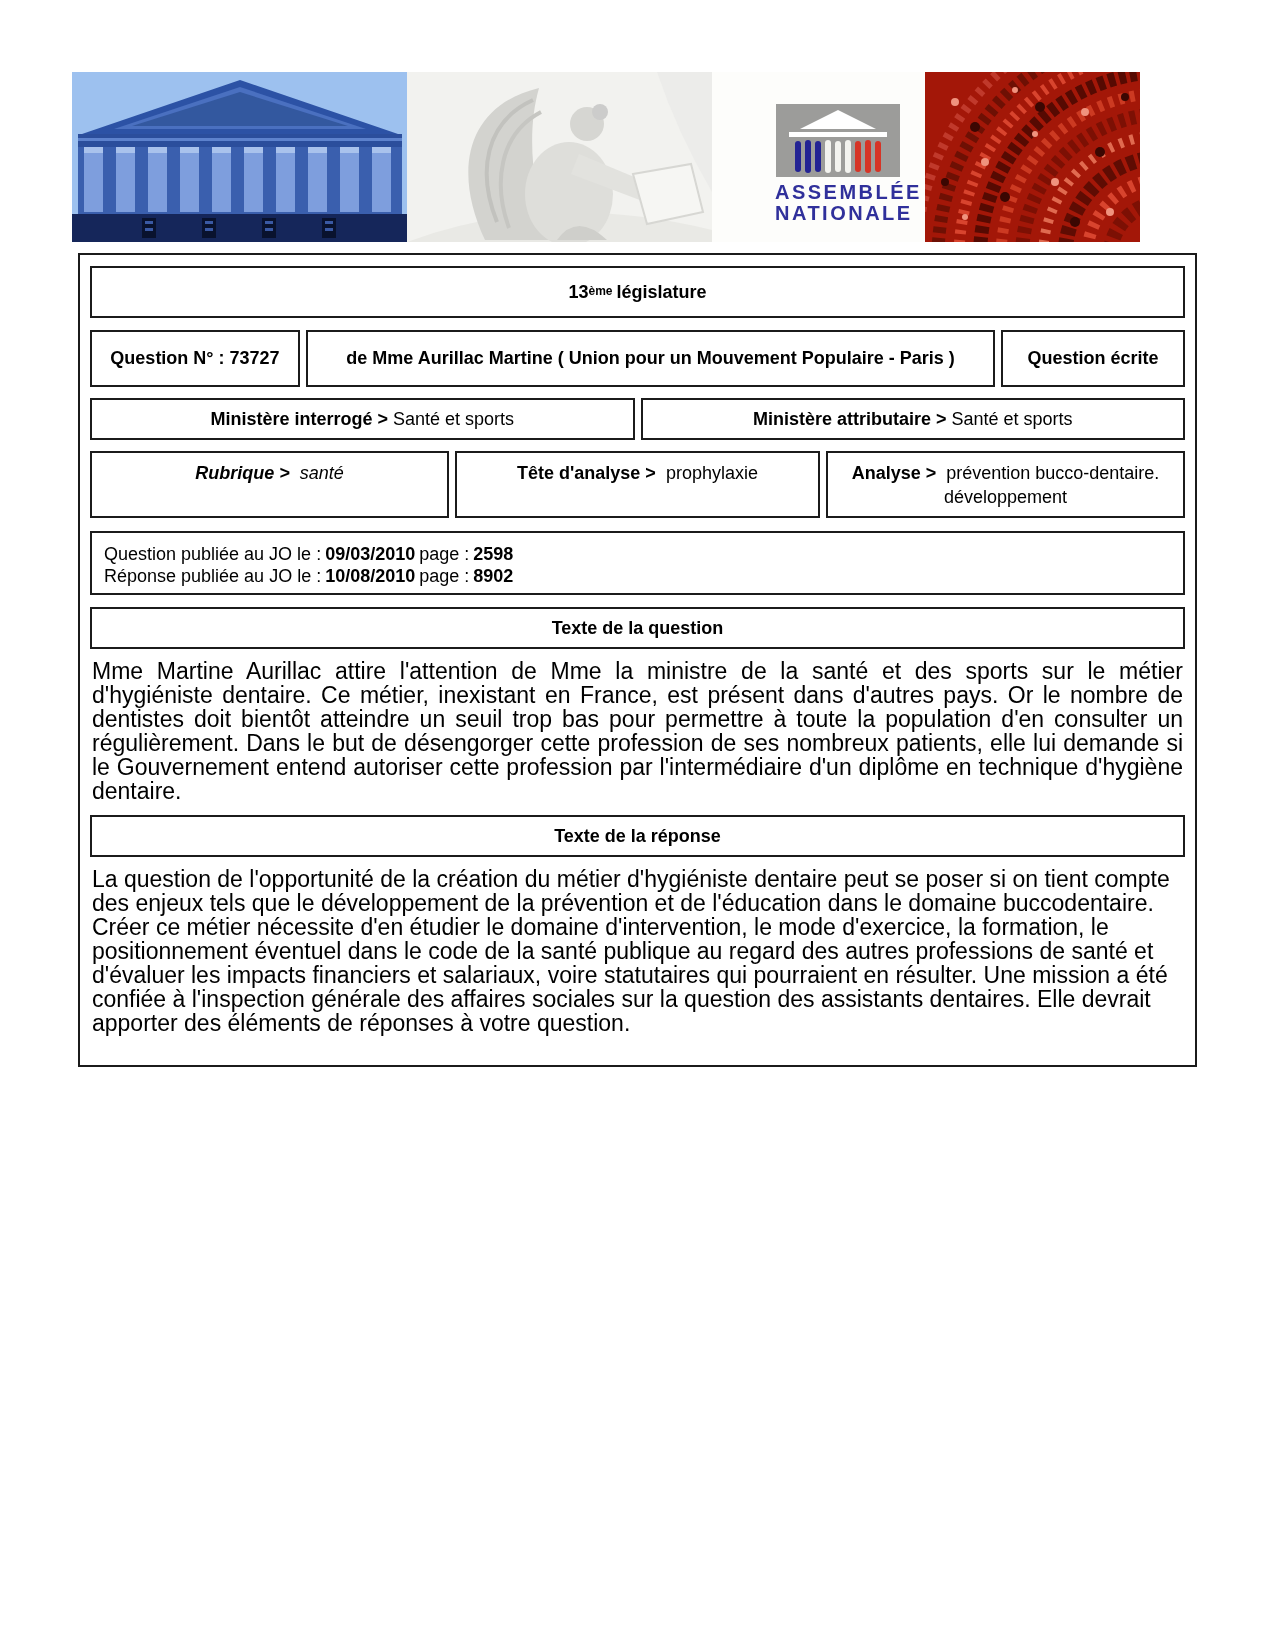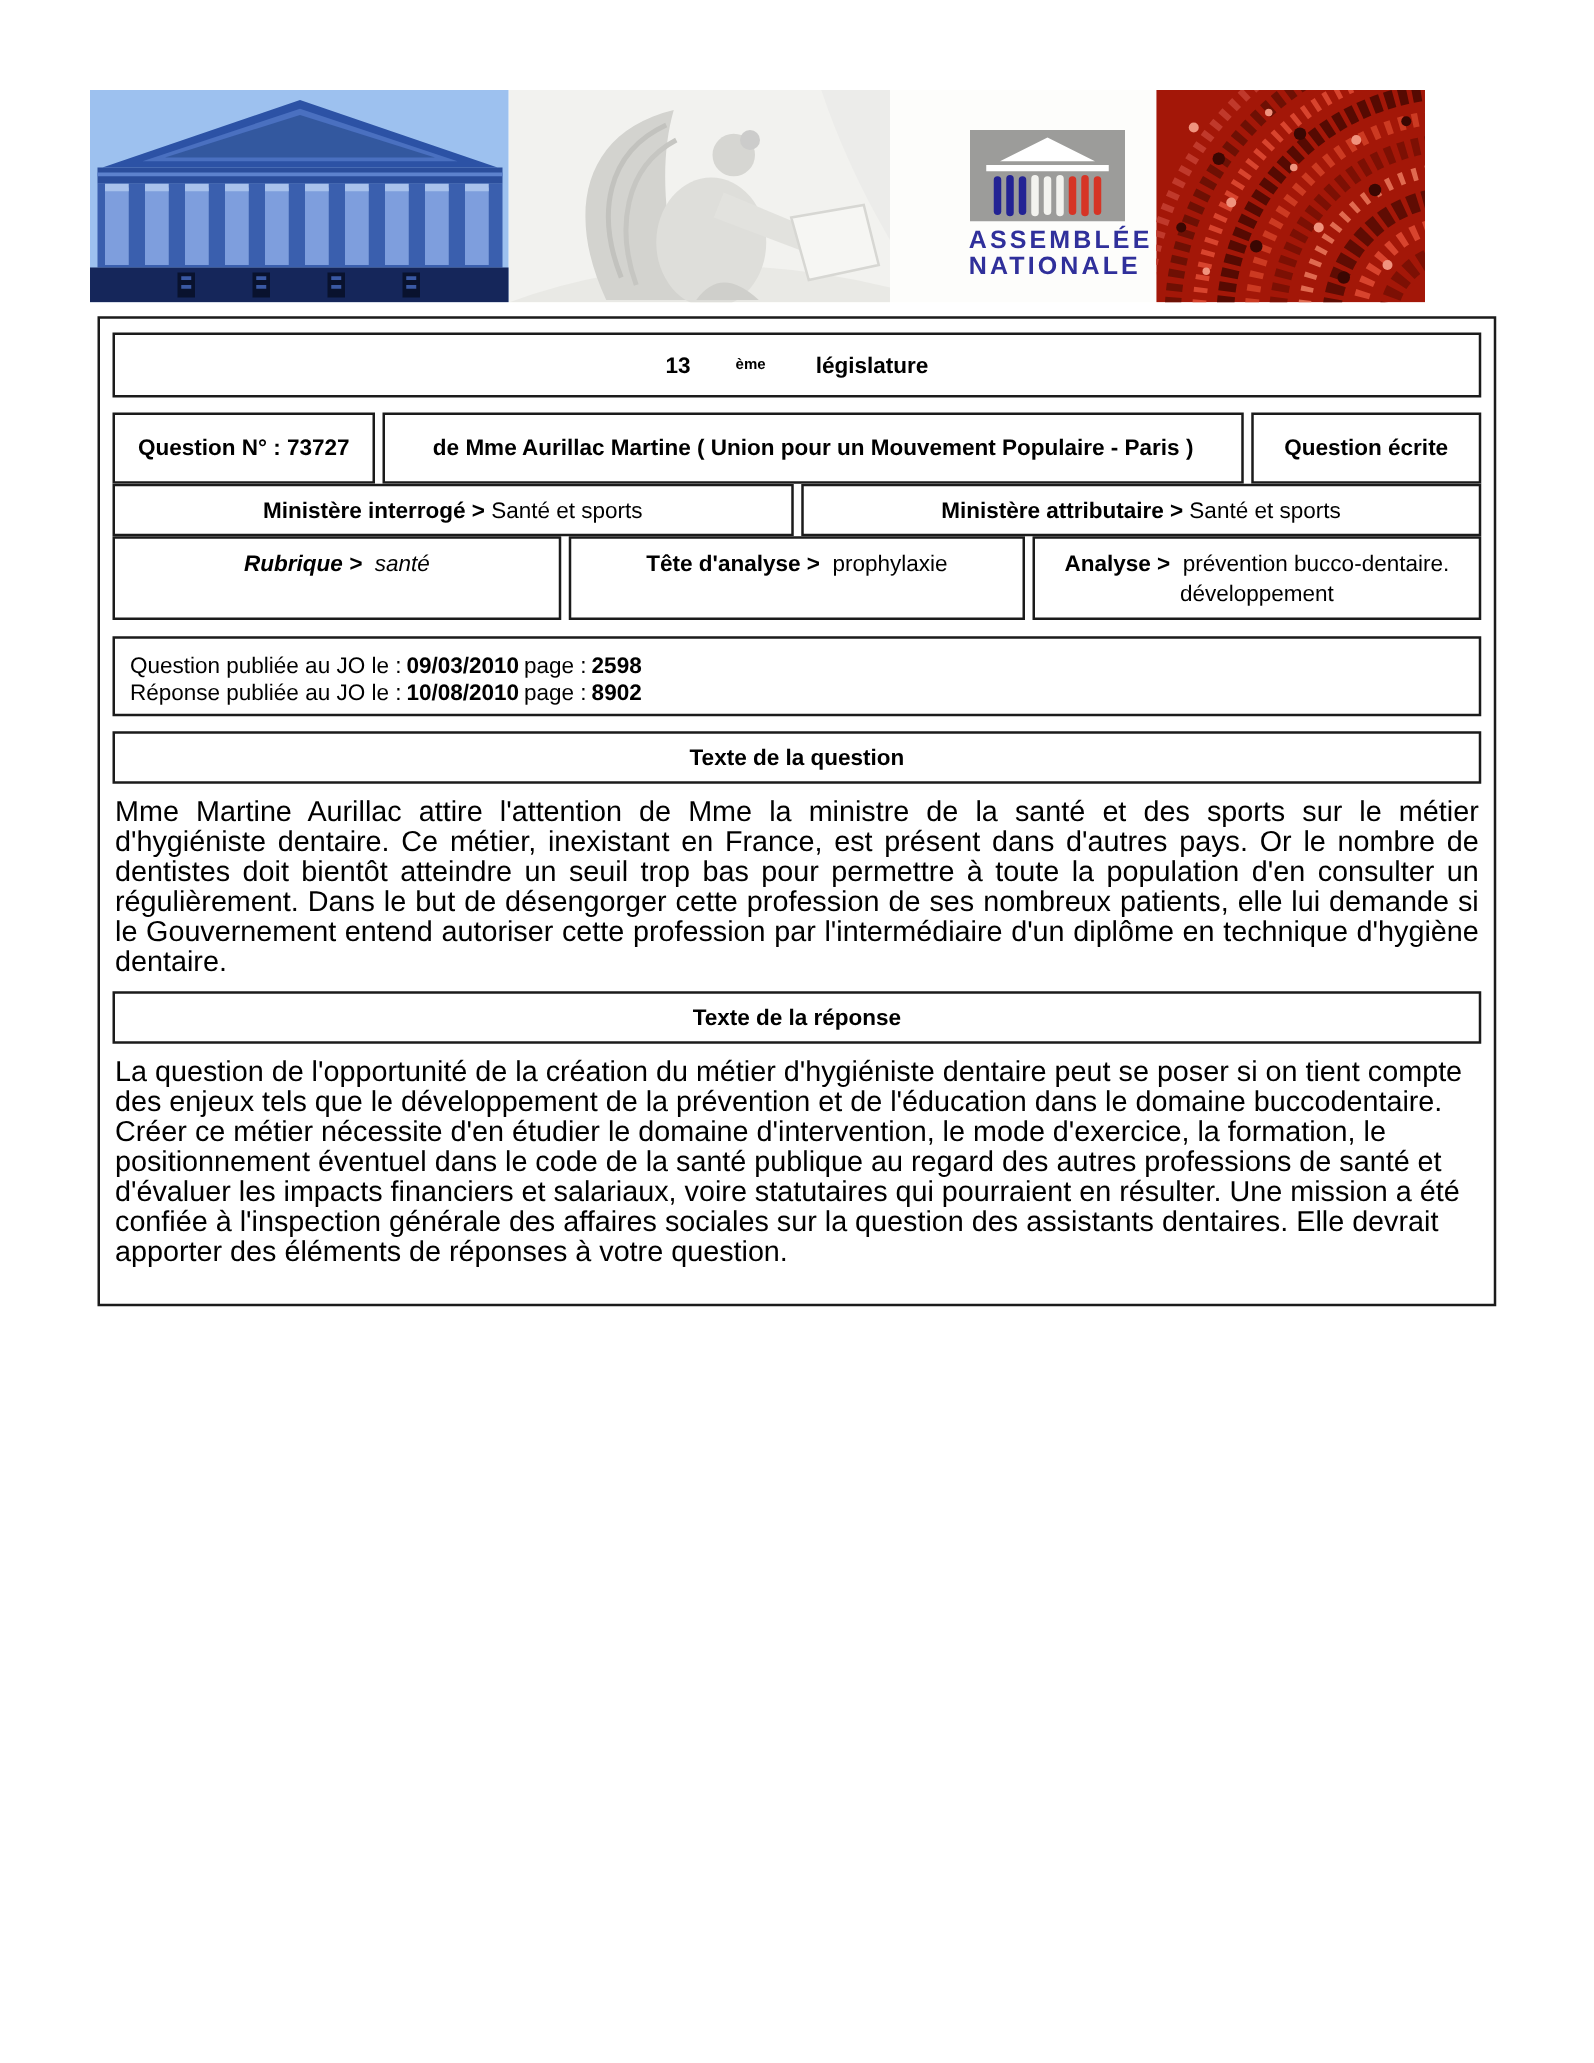--- a/index.html
+++ b/index.html
@@ -25,24 +25,24 @@
   .st-b{background:#232394;}
   .st-w{background:#f3f3ef;}
   .st-r{background:#d63426;}
   .logo-text{position:absolute;left:63px;top:110px;width:150px;
       font-size:20px;font-weight:bold;letter-spacing:2.5px;line-height:21px;color:#30309b;}
 
   
   .doc-frame{position:absolute;left:78px;top:253px;width:1119px;box-sizing:border-box;
       border:2px solid #1b1b1b;padding:11px 10px 16px;background:#fff;}
   .cell{border:2px solid #1b1b1b;box-sizing:border-box;background:#fff;}
-  .row{display:flex;gap:6px;}
+  .row{display:flex;gap:6px;margin-bottom:11px;}
   .centered{display:flex;align-items:center;justify-content:center;text-align:center;}
 
-  .legis-row{height:52px;margin-bottom:12px;font-size:18px;font-weight:bold;gap:36px;}
+  .legis-row{height:52px;margin-bottom:12px;font-size:18px;font-weight:bold;}
   .legis-row sup{font-size:12px;font-weight:bold;margin-right:4px;position:relative;top:-1px;}
 
   .qhead-row .cell{height:57px;font-size:18px;font-weight:bold;padding:0 6px;}
   .q-num{width:210px;}
   .q-author{flex:1;}
   .q-type{width:184px;}
 
   .min-row .cell{height:42px;font-size:18px;flex:1;}
   .class-row{margin-bottom:13px;}
   .class-row .cell{height:67px;font-size:18px;padding:8px 5px 0;text-align:center;line-height:24px;

